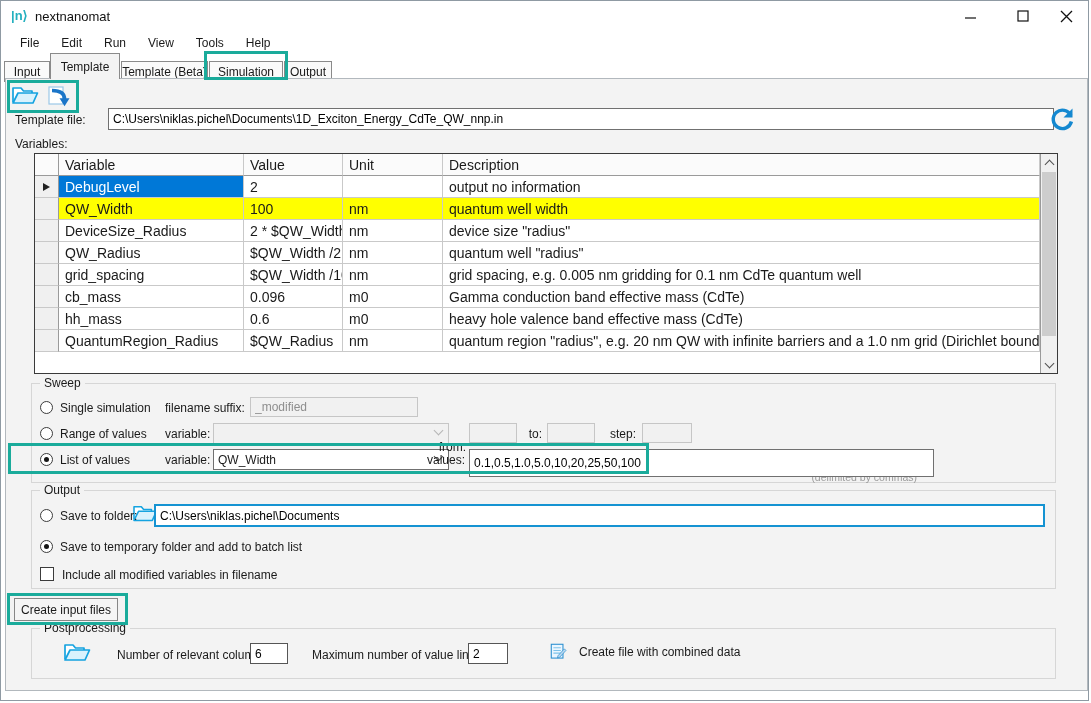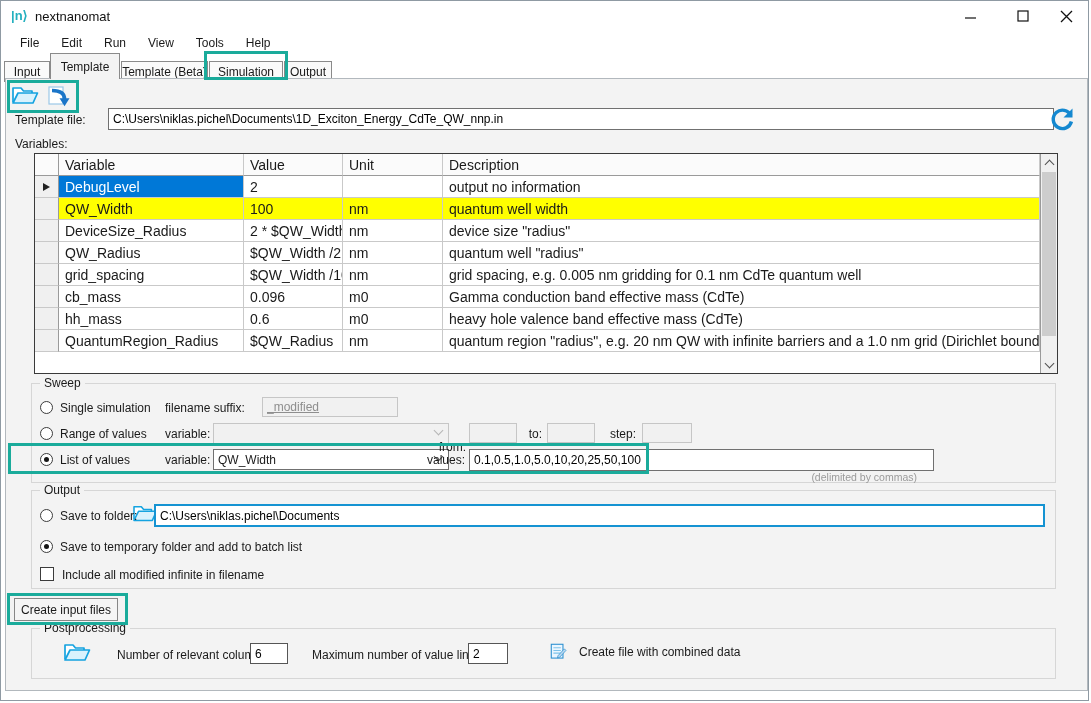--- a/index.html
+++ b/index.html
@@ -227,21 +227,21 @@
         </div>
     </div>
   </div>
 
   <div class="gb gb-sweep">
     <span class="legend">Sweep</span>
 
     <span class="radio" style="left:8px; top:17px;"></span>
     <span class="lbl" style="left:28px; top:17px;">Single simulation</span>
     <span class="lbl" style="left:133px; top:17px;">filename suffix:</span>
-    <input class="txt dis" style="left: 230px; top: 13px; width: 136px; height: 20px; text-decoration: underline;" disabled="" value="_modified">
+    <input class="txt dis" style="left: 218px; top: 13px; width: 168px; height: 20px;" disabled="" value="_modified">
 
     <span class="radio" style="left:8px; top:43px;"></span>
     <span class="lbl" style="left:28px; top:43px;">Range of values</span>
     <span class="lbl" style="left:133px; top:43px;">variable:</span>
     <div class="combo dis" style="left:181px; top:39px; width:236px;">
       <span class="cv"></span>
       <span class="chev down"></span>
     </div>
     <span class="lbl" style="left:400px; top:56px; width:34px; text-align:right;">from:</span>
     <input class="txt dis" style="left: 437px; top: 39px; width: 48px; height: 20px;" disabled="">
@@ -251,42 +251,42 @@
     <input class="txt dis" style="left: 610px; top: 39px; width: 50px; height: 20px;" disabled="">
 
     <span class="radio on" style="left:8px; top:69px;"></span>
     <span class="lbl" style="left:28px; top:69px;">List of values</span>
     <span class="lbl" style="left:133px; top:69px;">variable:</span>
     <div class="combo" style="left:181px; top:65px; width:236px;">
       <span class="cv">QW_Width</span>
       <span class="chev down"></span>
     </div>
     <span class="lbl" style="left:390px; top:69px; width:43px; text-align:right;">values:</span>
-    <input class="txt" style="left: 437px; top: 65px; width: 465px; height: 22px;" readonly="" value="0.1,0.5,1.0,5.0,10,20,25,50,100">
+    <input class="txt" style="left: 437px; top: 65px; width: 465px; height: 28px;" readonly="" value="0.1,0.5,1.0,5.0,10,20,25,50,100">
     <span class="hint" style="left:700px; top:87px; width:185px;">(delimited by commas)</span>
   </div>
 
   <div class="gb gb-output">
     <span class="legend">Output</span>
 
     <span class="radio" style="left:8px; top:18px;"></span>
     <span class="lbl" style="left:28px; top:18px;">Save to folder:</span>
     <div class="iconbtn" style="left:98px; top:10px; width:30px; height:26px;">
       <svg width="26" height="22" viewBox="0 0 28 24">
         <path d="M2 18 V4 h8 l2.5 3 H21 v4" fill="#ffffff" stroke="#15a3e0" stroke-width="1.7" stroke-linejoin="round"></path>
         <path d="M2 19 L7 9 h19.5 L22 19 Z" fill="#d9f2fd" stroke="#15a3e0" stroke-width="1.7" stroke-linejoin="round"></path>
       </svg>
     </div>
     <input class="txt" style="left: 122px; top: 13px; width: 891px; height: 23px; border: 2px solid rgb(21, 147, 210);" readonly="" value="C:\Users\niklas.pichel\Documents">
 
     <span class="radio on" style="left:8px; top:49px;"></span>
     <span class="lbl" style="left:28px; top:49px;">Save to temporary folder and add to batch list</span>
 
     <span class="checkbox" style="left:8px; top:76px;"></span>
-    <span class="lbl" style="left:30px; top:77px;">Include all modified infinite in filename</span>
+    <span class="lbl" style="left:30px; top:77px;">Include all modified variables in filename</span>
   </div>
 
   <div class="btn" style="left:13px; top:597px; width:104px; height:23px;">Create input files</div>
 
   <div class="gb gb-post">
     <span class="legend">Postprocessing</span>
     <div class="iconbtn" style="left:30px; top:10px; width:30px; height:28px;">
       <svg width="28" height="24" viewBox="0 0 28 24">
         <path d="M2 18 V4 h8 l2.5 3 H21 v4" fill="#ffffff" stroke="#15a3e0" stroke-width="1.7" stroke-linejoin="round"></path>
         <path d="M2 19 L7 9 h19.5 L22 19 Z" fill="#d9f2fd" stroke="#15a3e0" stroke-width="1.7" stroke-linejoin="round"></path>

